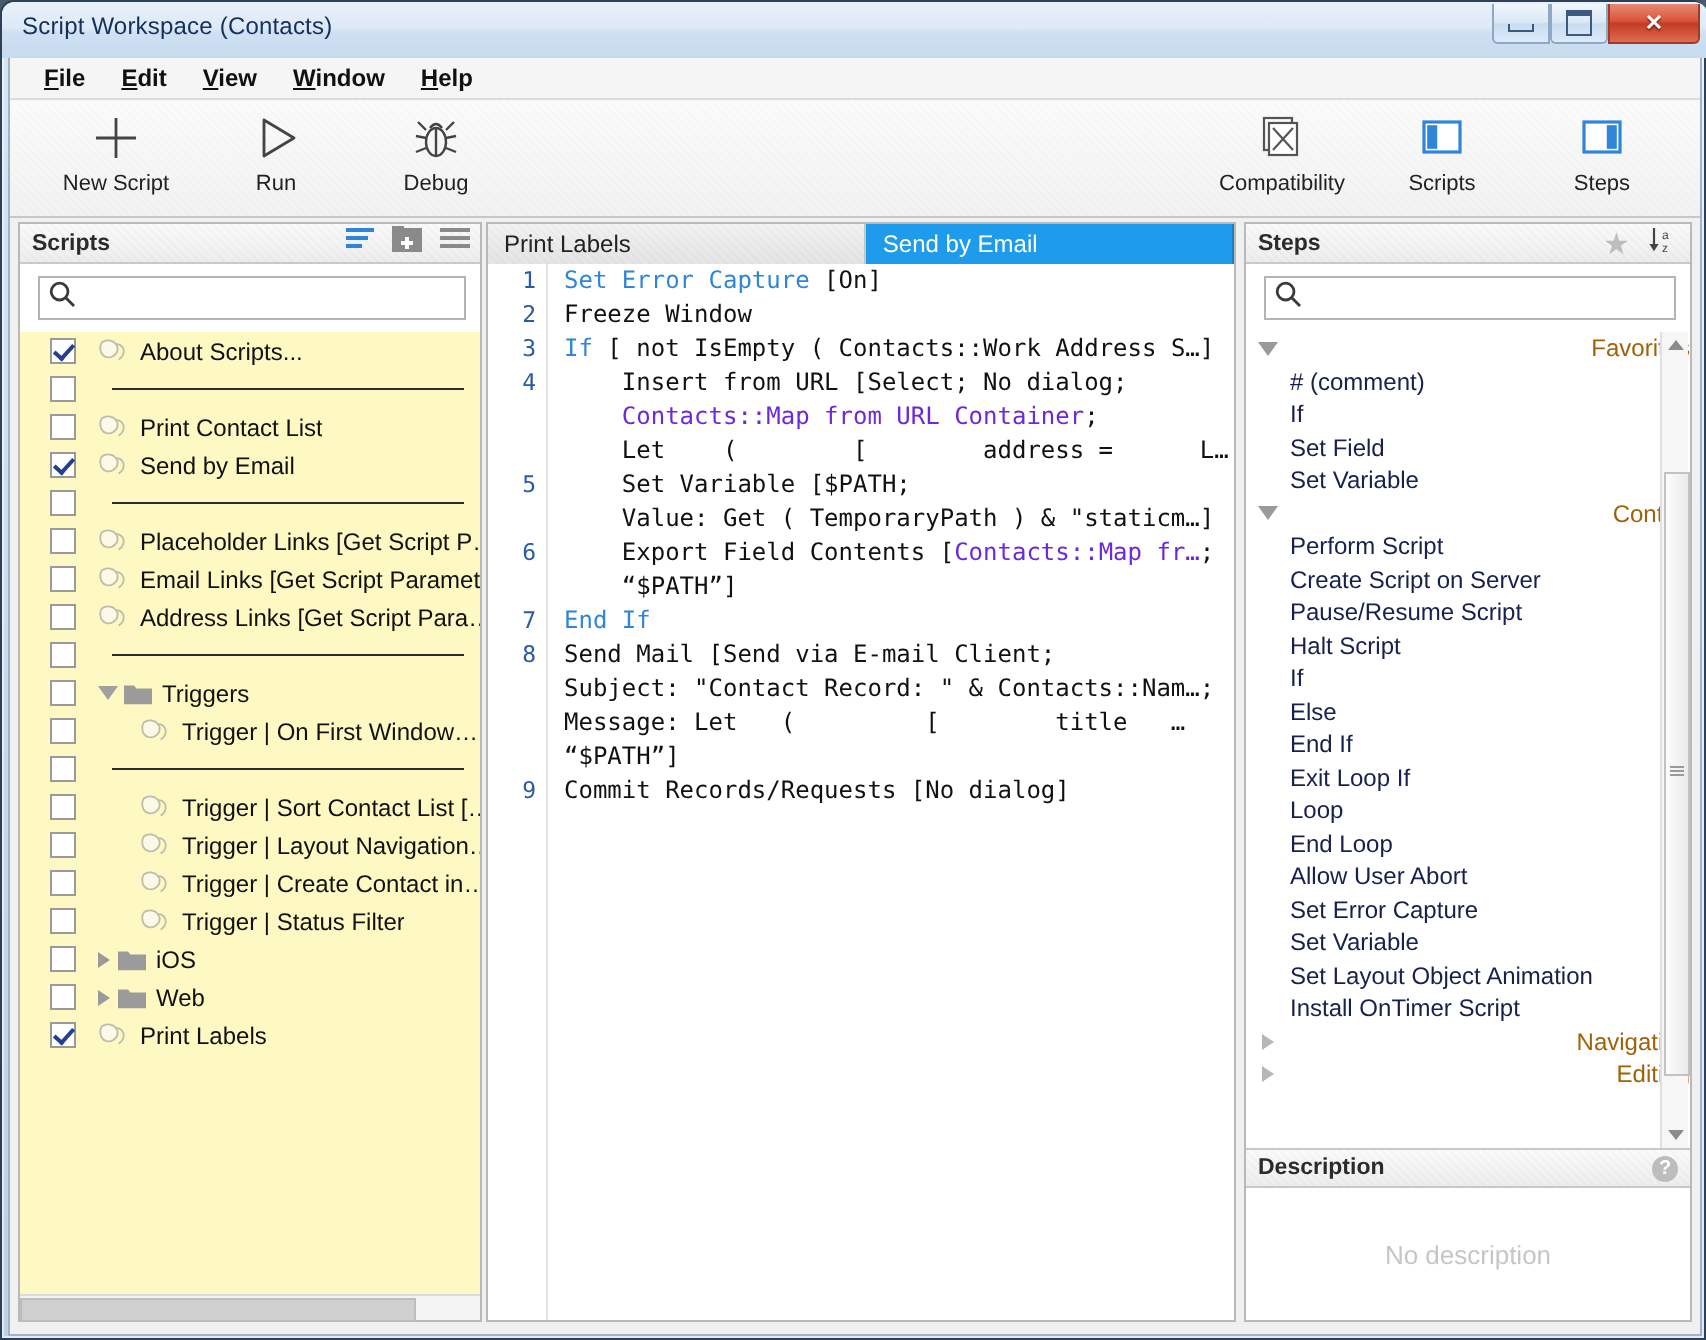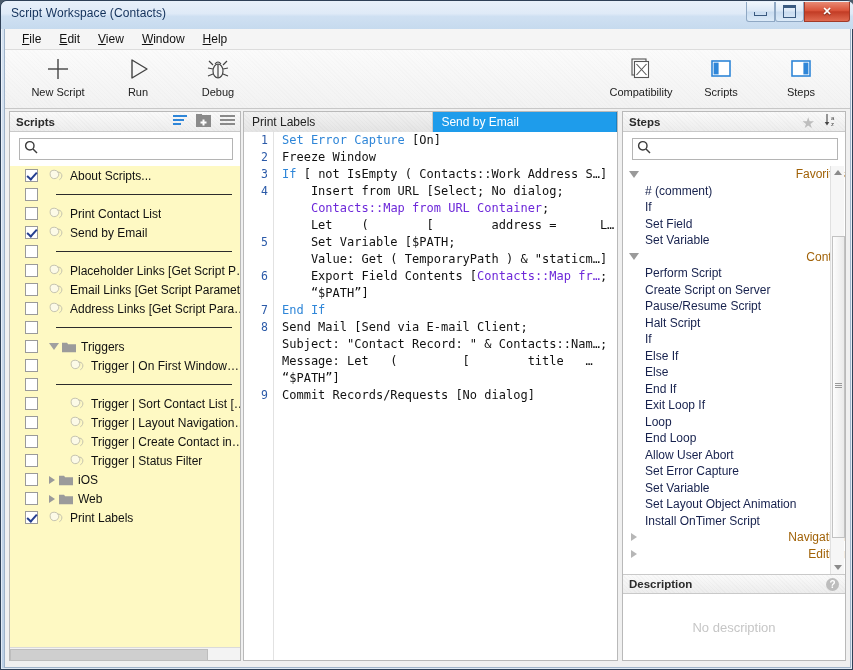--- a/index.html
+++ b/index.html
@@ -102,20 +102,21 @@
     display: flex;
     align-items: center;
     padding-left: 8px;
     box-sizing: border-box;
   }
   .menu-item {
     font-size: 12px;
     color: #111;
     padding: 2px 9px;
     cursor: default;
+    font-weight: bold;
   }
   .menu-item u { text-decoration: underline; }
 
   
   .toolbar {
     position: absolute;
     left: 0; top: 21px;
     width: 100%; height: 59px;
     box-sizing: border-box;
     background:
@@ -920,23 +921,20 @@
               <div class="strow item">
                 <span>Pause/Resume Script</span>
               </div>
               <div class="strow item">
                 <span>Halt Script</span>
               </div>
               <div class="strow item">
                 <span>If</span>
               </div>
               <div class="strow item">
-                <span>Else If</span>
-              </div>
-              <div class="strow item">
                 <span>Else</span>
               </div>
               <div class="strow item">
                 <span>End If</span>
               </div>
               <div class="strow item">
                 <span>Exit Loop If</span>
               </div>
               <div class="strow item">
                 <span>Loop</span>

